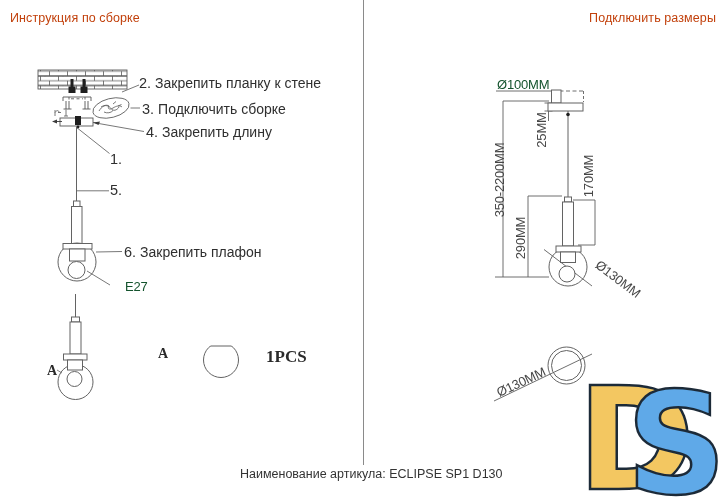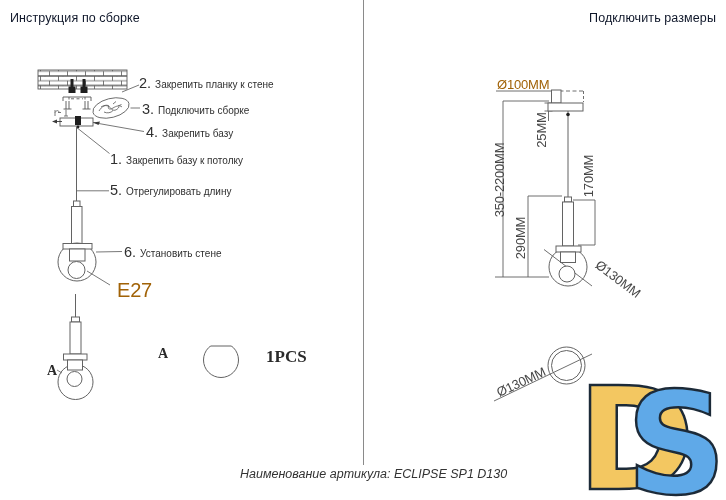--- a/index.html
+++ b/index.html
@@ -1,28 +1,28 @@
 <!DOCTYPE html>
 <html><head>
 <meta charset="utf-8">
 <style>
   html,body{margin:0;padding:0;}
   body{
     width:726px;height:500px;position:relative;background:#ffffff;
     font-family:"Liberation Sans", sans-serif;overflow:hidden;
   }
   .abs{position:absolute;}
-  .hdr{font-size:12.5px;color:#0f172a;letter-spacing:.1px;}
+  .hdr{font-size:12.5px;color:#c2410c;letter-spacing:.1px;}
   .step{display:flex;align-items:baseline;gap:4px;white-space:nowrap;color:#2f2f2f;}
   .step .num{font-size:14.5px;font-weight:500;}
-  .step .lbl{font-size:10px;}
-  .cadtxt{font-size:13px;color:#a16207;letter-spacing:-.2px;white-space:nowrap;}
+  .step .lbl{font-size:14px;}
+  .cadtxt{font-size:13px;color:#14532d;letter-spacing:-.2px;white-space:nowrap;}
   .dim{transform-origin:center;white-space:nowrap;font-size:13px;color:#474747;letter-spacing:-.2px;}
   .seriflbl{font-family:"Liberation Serif", serif;font-weight:bold;color:#2a2a2a;}
-  .footer{font-size:12.5px;color:#333;white-space:nowrap;font-style:italic;}
+  .footer{font-size:12.5px;color:#333;white-space:nowrap;}
   #divider{left:363px;top:0;width:1px;height:465px;background:#8a8a8a;}
   svg{display:block;}
 </style>
 </head>
 <body>
 
 <svg class="abs" style="left:0;top:0" width="726" height="500" viewBox="0 0 726 500">
   <defs>
     <pattern id="bricks" width="18" height="9.5" patternUnits="userSpaceOnUse">
       <rect width="18" height="9.5" fill="#fff"></rect>
@@ -162,36 +162,34 @@
 <div class="abs step" style="left:139px;top:75px">
   <span class="num">2.</span>
   <span class="lbl">Закрепить планку к стене</span>
 </div>
 <div class="abs step" style="left:142px;top:101px">
   <span class="num">3.</span>
   <span class="lbl">Подключить сборке</span>
 </div>
 <div class="abs step" style="left:146px;top:124px">
   <span class="num">4.</span>
-  <span class="lbl">Закрепить базу</span>
+  <span class="lbl">Закрепить длину</span>
 </div>
 <div class="abs step" style="left:110px;top:151px">
   <span class="num">1.</span>
-  <span class="lbl">Закрепить базу к потолку</span>
 </div>
 <div class="abs step" style="left:110px;top:182px">
   <span class="num">5.</span>
-  <span class="lbl">Отрегулировать длину</span>
 </div>
 <div class="abs step" style="left:124px;top:244px">
   <span class="num">6.</span>
-  <span class="lbl">Установить стене</span>
-</div>
-
-<div class="abs cadtxt" style="left:117px;top:279px;font-size:20px">E27</div>
+  <span class="lbl">Закрепить плафон</span>
+</div>
+
+<div class="abs cadtxt" style="left:125px;top:279px;font-size:13px">E27</div>
 
 <div class="abs seriflbl" style="left:47px;top:363px;font-size:14px">A</div>
 <div class="abs seriflbl" style="left:158px;top:346px;font-size:14px">A</div>
 <div class="abs seriflbl" style="left:266px;top:347px;font-size:17px">1PCS</div>
 
 <div class="abs cadtxt" style="left:497px;top:77px">Ø100MM</div>
 <div class="abs dim" style="left:499px;top:180px;transform:translate(-50%,-50%) rotate(-90deg)">350-2200MM</div>
 <div class="abs dim" style="left:520px;top:238px;transform:translate(-50%,-50%) rotate(-90deg)">290MM</div>
 <div class="abs dim" style="left:541px;top:130px;transform:translate(-50%,-50%) rotate(-90deg)">25MM</div>
 <div class="abs dim" style="left:588px;top:176px;transform:translate(-50%,-50%) rotate(-90deg)">170MM</div>

